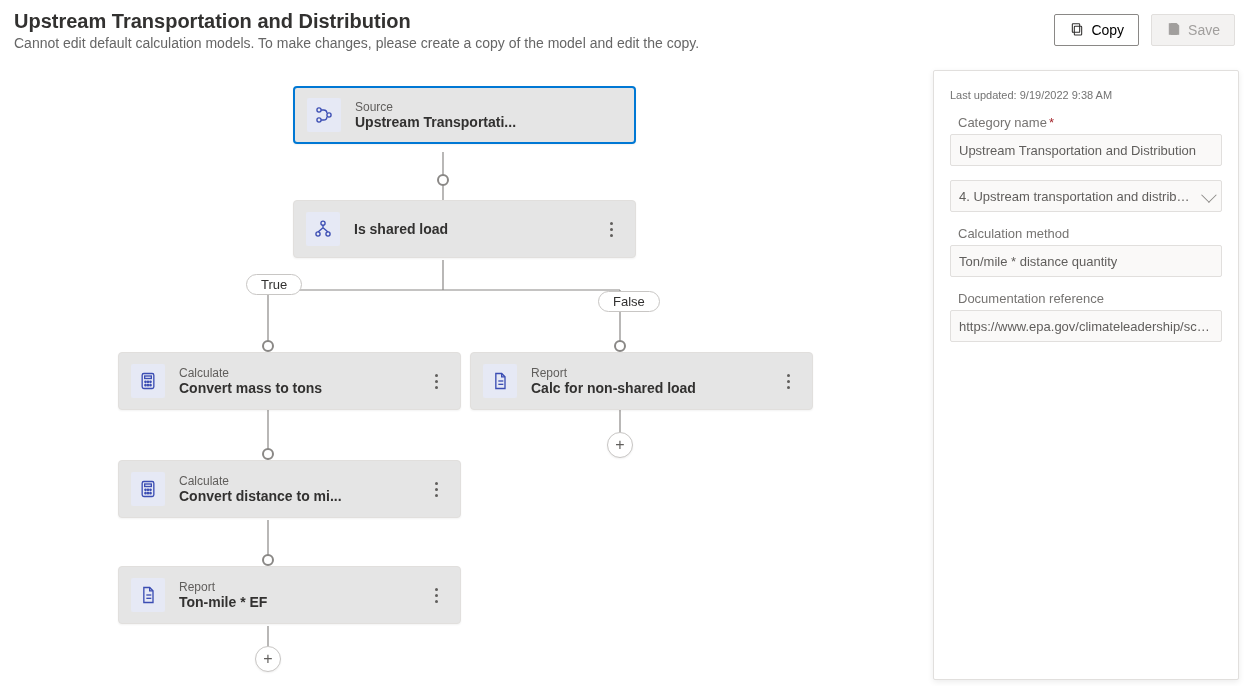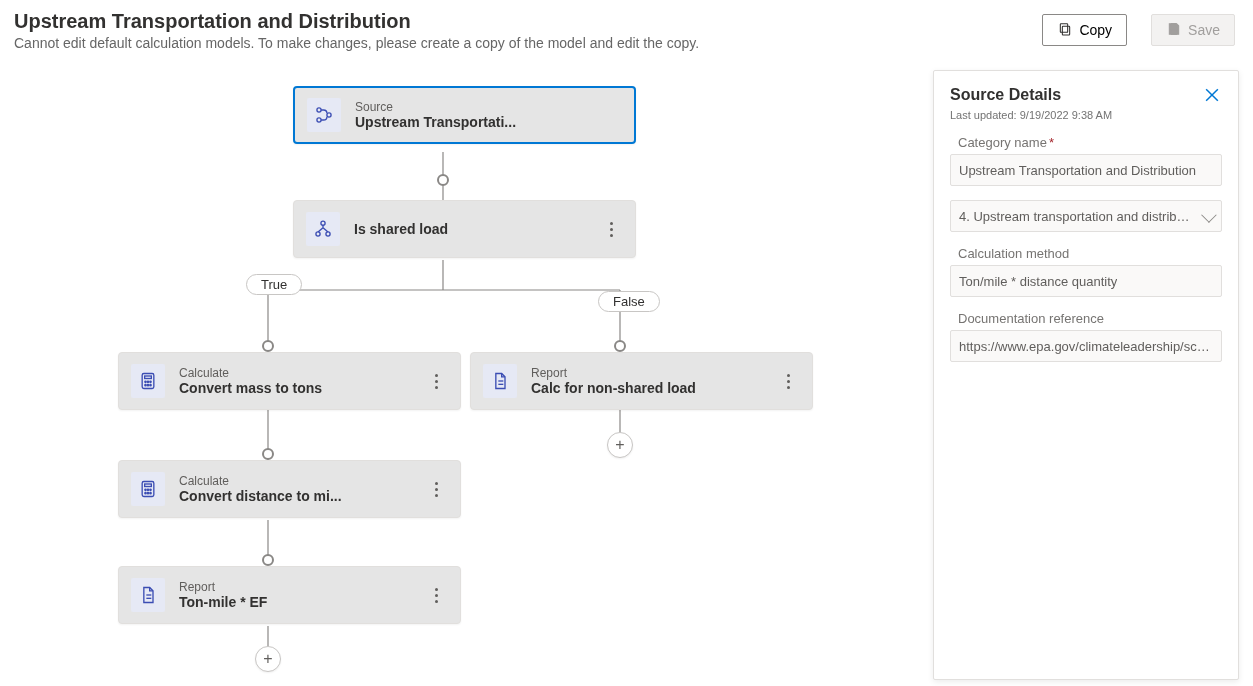--- a/index.html
+++ b/index.html
@@ -14,21 +14,21 @@
   }
   
   .hdr {
     padding: 10px 14px 6px 14px;
     position: relative;
   }
   .hdr-title { font-size: 20px; font-weight: 600; color:#323130; }
   .hdr-sub { font-size: 14px; color:#666; margin-top:2px; }
   .hdr-btns {
     position: absolute; right: 18px; top: 14px;
-    display: flex; gap: 24px; border-radius: 14px;
+    display: flex; gap: 12px; border-radius: 14px;
   }
   .btn {
     display: inline-flex; align-items: center; gap:6px;
     height: 32px; padding: 0 14px;
     border: 1px solid #8a8886;
     background: #fff; border-radius: 2px;
     font-size: 14px; cursor: pointer;
   }
   .btn.disabled {
     background:#f3f2f1; border-color:#e1dfdd; color:#a19f9d; cursor:default;
@@ -328,29 +328,20 @@
         <span></span>
         <span></span>
       </div>
   </div>
 
   <div class="plus" style="left:255px; top:576px;">+</div>
 
 </div>
 
 <div class="panel">
-  <div class="panel-head">
-    <div class="panel-title">Source Details</div>
-    <div class="close">
-      <svg viewBox="0 0 24 24" stroke="#0078d4" stroke-width="1.8" fill="none">
-        <line x1="5" y1="5" x2="19" y2="19"></line>
-          <line x1="19" y1="5" x2="5" y2="19"></line>
-      </svg>
-    </div>
-  </div>
   <div class="panel-sub">
     <span>Last updated:</span>
     <span>9/19/2022 9:38 AM</span>
   </div>
 
   <div class="field">
     <div class="field-label">
       <span>Category name</span><span class="req">*</span>
     </div>
     <div class="field-input">

